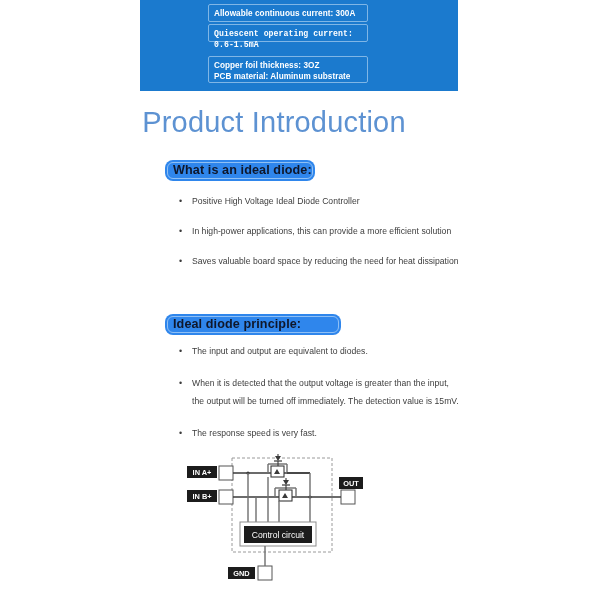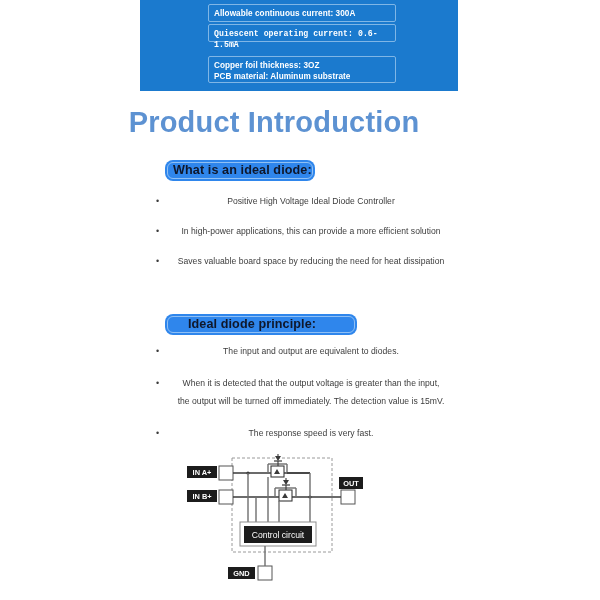--- a/index.html
+++ b/index.html
@@ -21,21 +21,21 @@
     left: 140px;
     top: 0;
     width: 318px;
     height: 91px;
     background: #1b7ace;
     box-sizing: border-box;
   }
   .spec-box {
     position: absolute;
     left: 68px;
-    width: 188px;
+    width: 160px;
     border: 1px solid #7fb6e6;
     border-radius: 2px;
     box-sizing: border-box;
     color: #ffffff;
     font-size: 8.2px;
     font-weight: 700;
     line-height: 11px;
     padding: 3px 5px 8px 5px;
     letter-spacing: 0.05px;
   }
@@ -45,21 +45,21 @@
 
   
   .page-title {
     position: absolute;
     left: 0;
     top: 106px;
     width: 536px;
     text-align: center;
     color: #5d92d2;
     font-size: 29px;
-    font-weight: 700;
+    font-weight: 400;
     letter-spacing: 0.2px;
     padding-left: 12px;
     box-sizing: border-box;
   }
 
   
   .section-head {
     position: absolute;
     background: #2f86ec;
     border-radius: 8px;
@@ -78,28 +78,27 @@
     left: 2px;
     top: 2px;
     right: 2px;
     bottom: 2px;
     border: 1px solid #8fc0f5;
     border-radius: 6px;
     pointer-events: none;
   }
   .section-head span { position: relative; }
   .head-1 { left: 165px; top: 160px; height: 21px; width: 150px; }
-  .head-2 { left: 165px; top: 314px; height: 21px; width: 192px; padding-right: 26px; text-align: center; }
+  .head-2 { left: 165px; top: 314px; height: 21px; width: 176px; padding-right: 26px; }
 
   
   .bullets {
     position: absolute;
-    left: 153px;
+    left: 176px;
     width: 300px;
-    text-align: center;
   }
   .list-1 { top: 194px; }
   .list-2 { top: 344px; }
   .bullet-item {
     position: relative;
     padding-left: 16px;
     color: #3c3c3c;
     font-size: 8.6px;
     line-height: 14px;
     margin-bottom: 16px;

